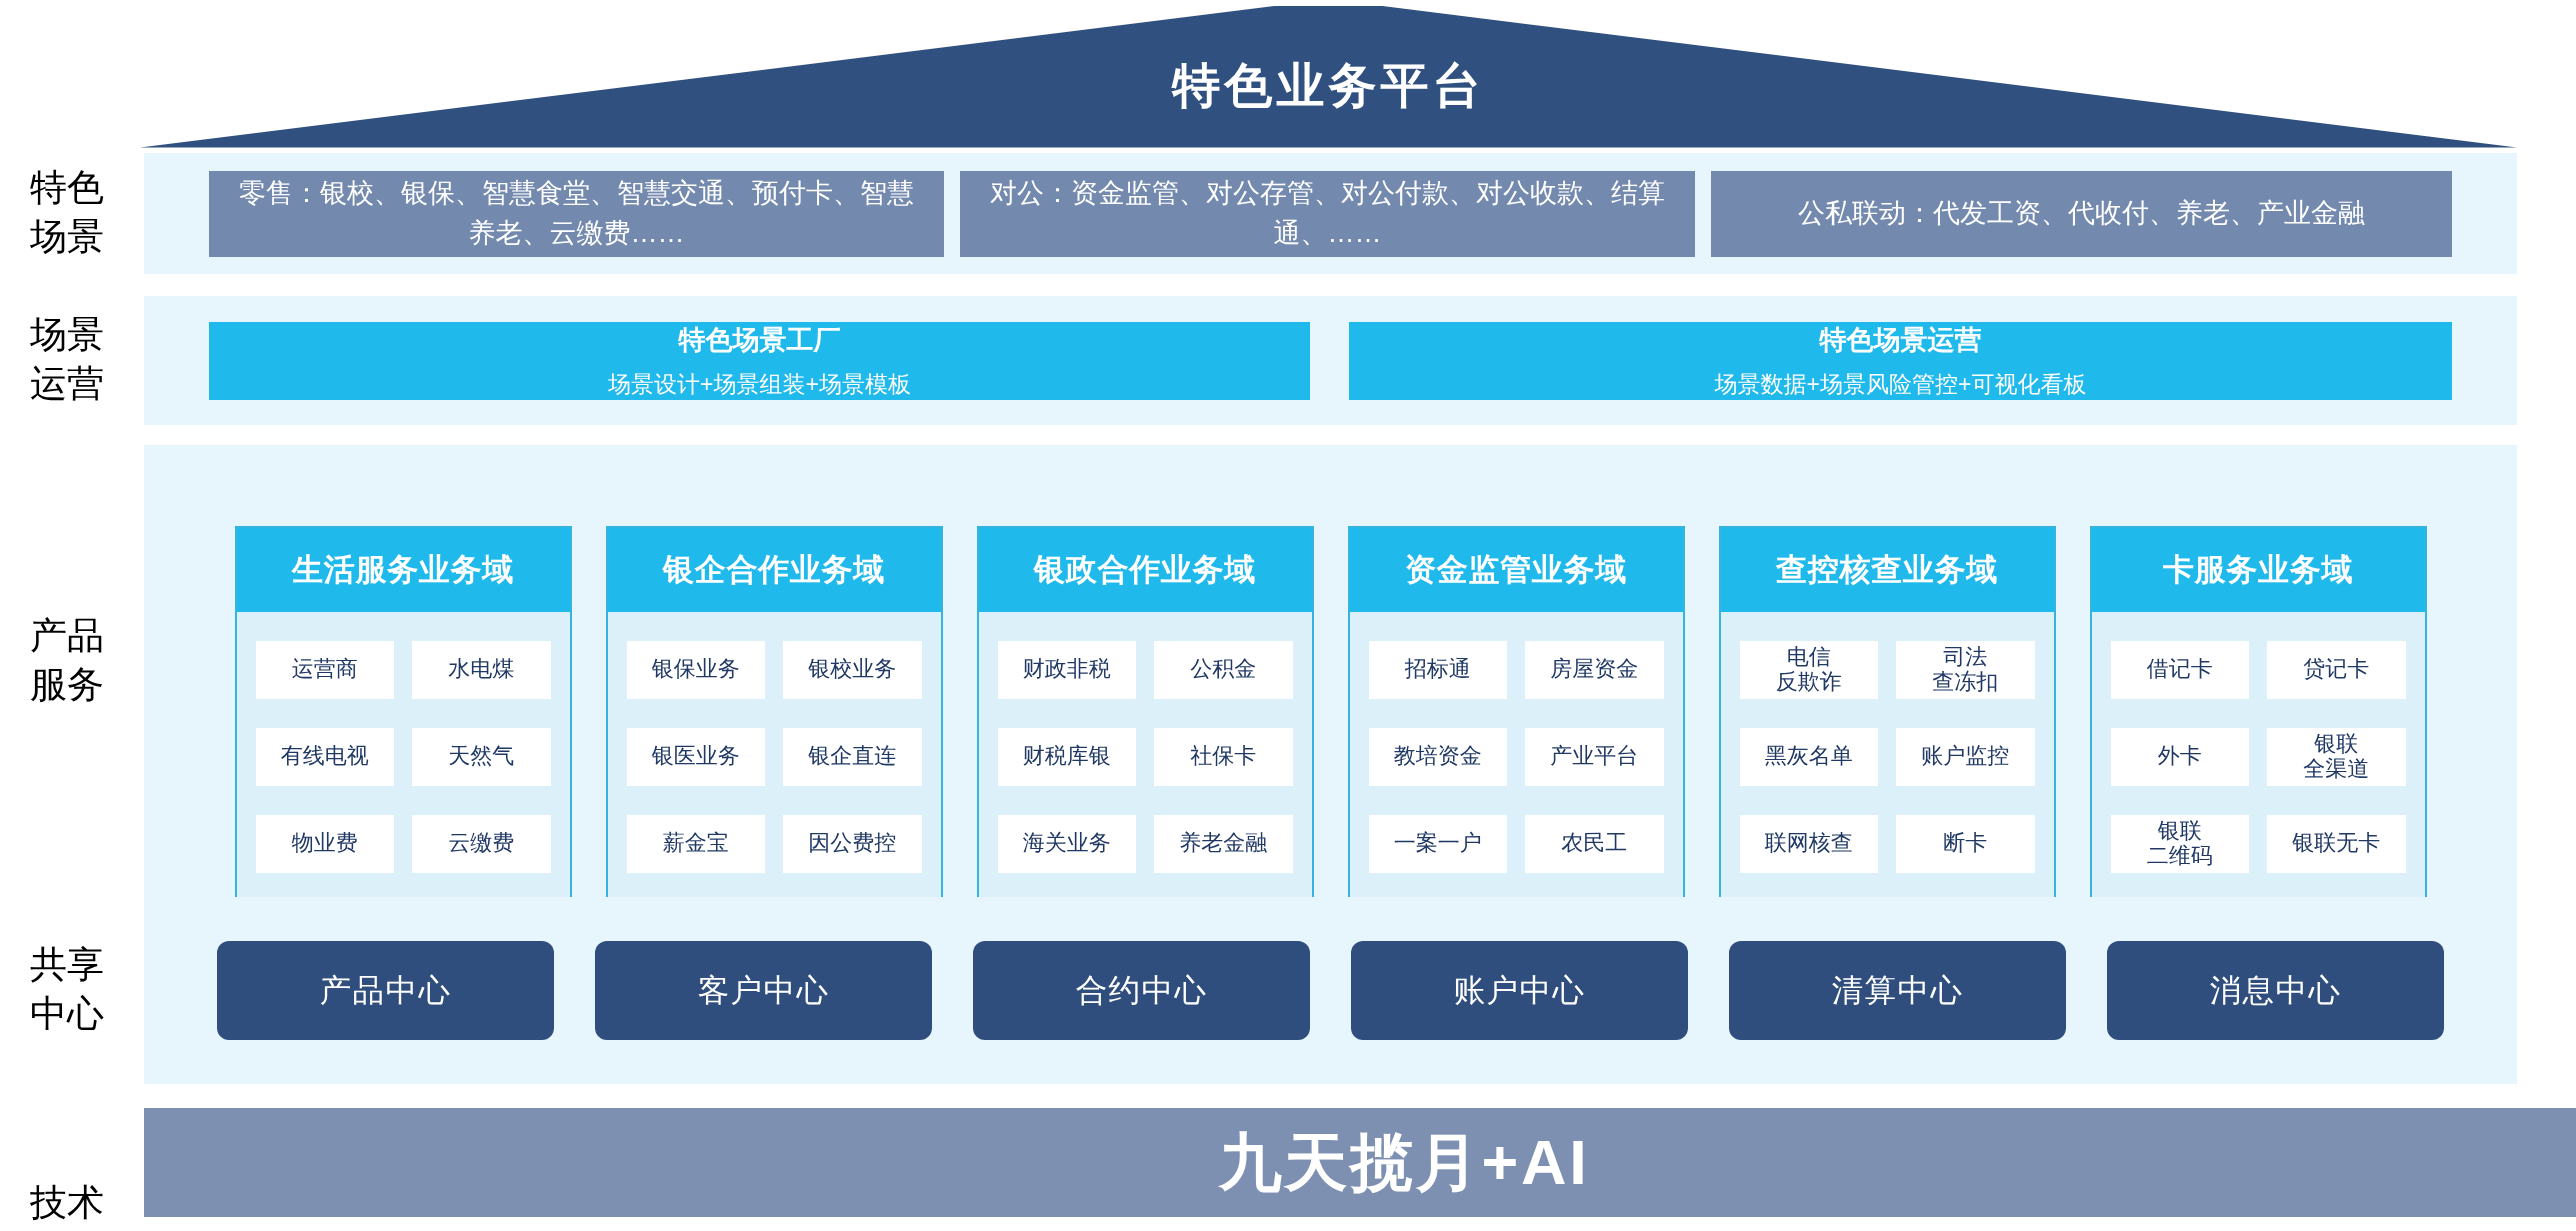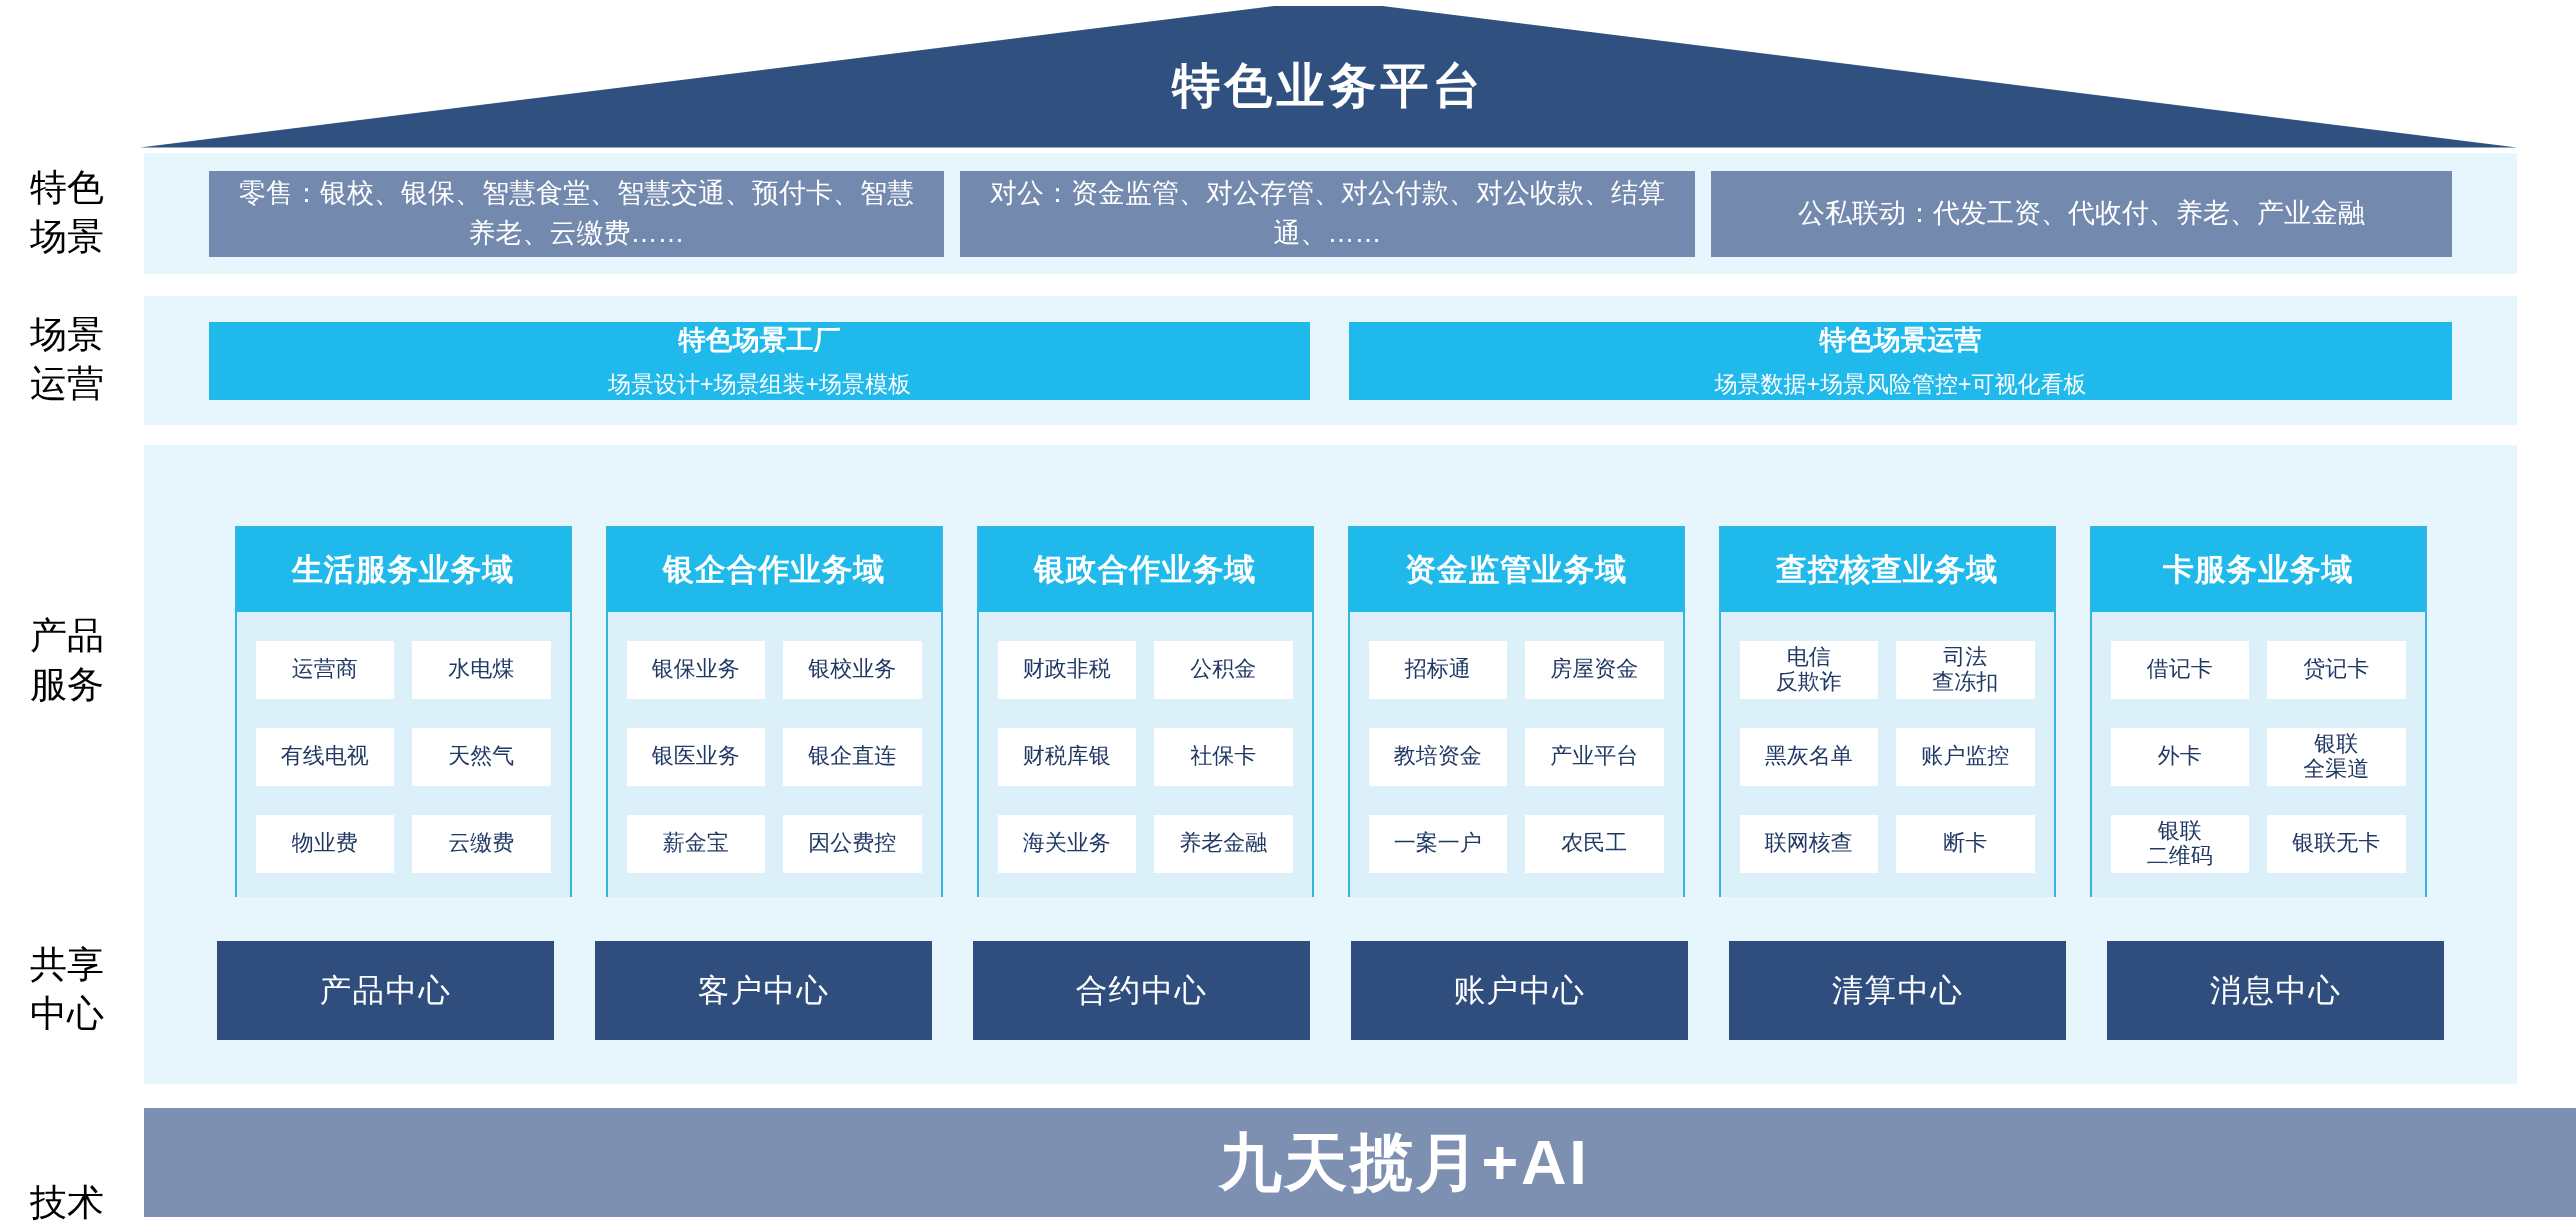--- a/index.html
+++ b/index.html
@@ -64,21 +64,21 @@
     column-gap:18px;row-gap:29px;padding:29px 19px;box-sizing:border-box;
   }
   .product-cell{
     background:#ffffff;color:#203864;font-size:22px;line-height:1.12;
     display:flex;align-items:center;justify-content:center;text-align:center;
     white-space:pre-line;
   }
   
   .center-box{
     width:337px;height:99px;background:#2F4E7E;color:#ffffff;font-size:31.5px;
-    display:flex;align-items:center;justify-content:center;letter-spacing:1.4px;
+    display:flex;align-items:center;justify-content:center;letter-spacing:1.4px;border-radius:12px;
   }
   
   .tech-bar{
     position:absolute;left:144px;top:1108px;width:2520px;height:109px;
     background:#7D90B2;color:#ffffff;font-size:63px;font-weight:bold;
     display:flex;align-items:center;justify-content:center;letter-spacing:2.7px;
   }
 </style>
 </head>
 <body>

